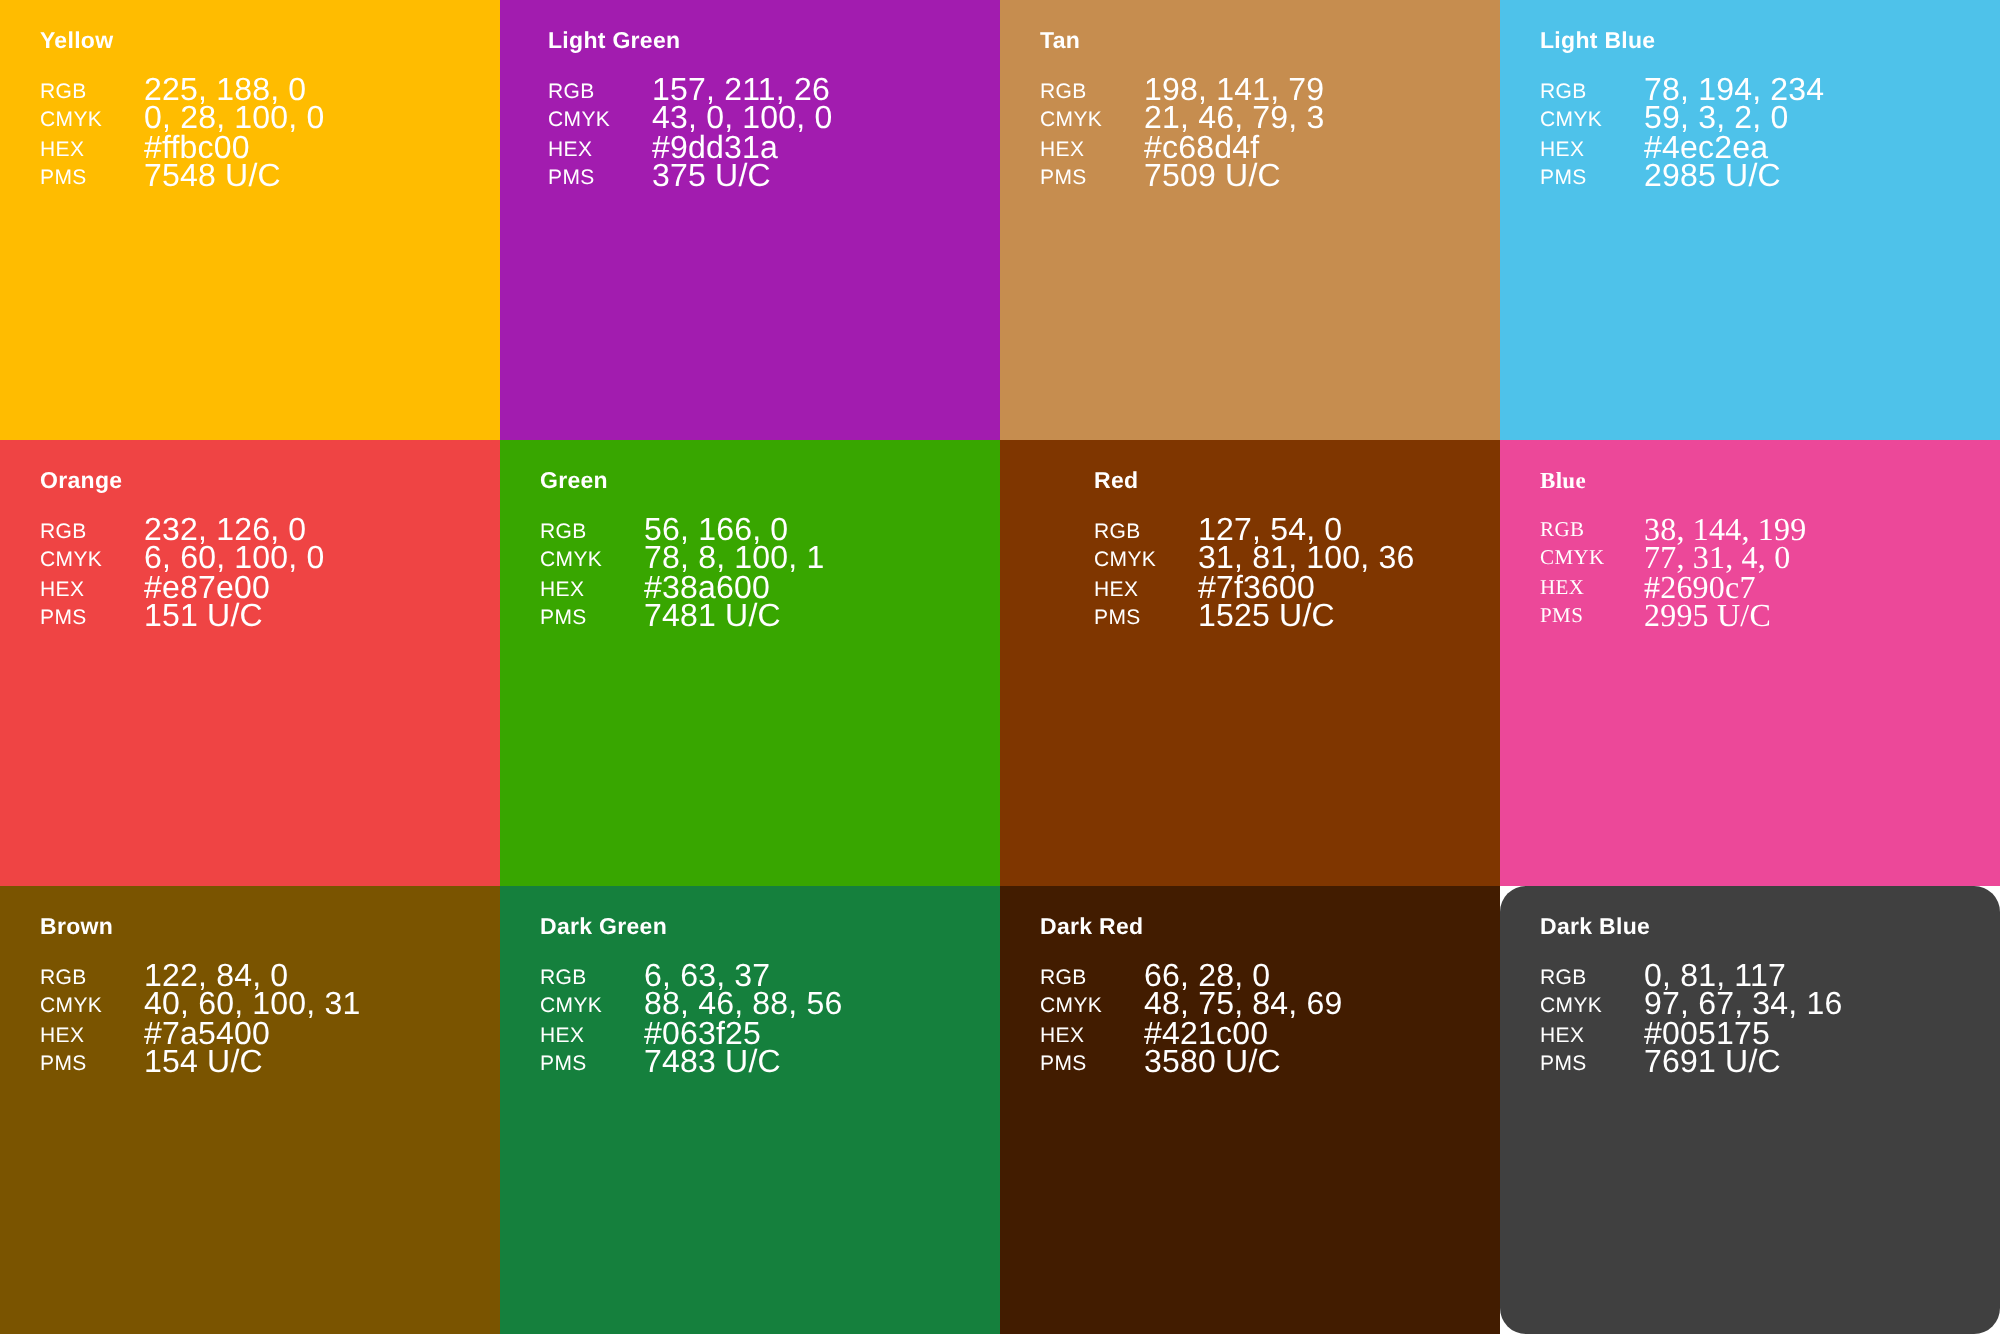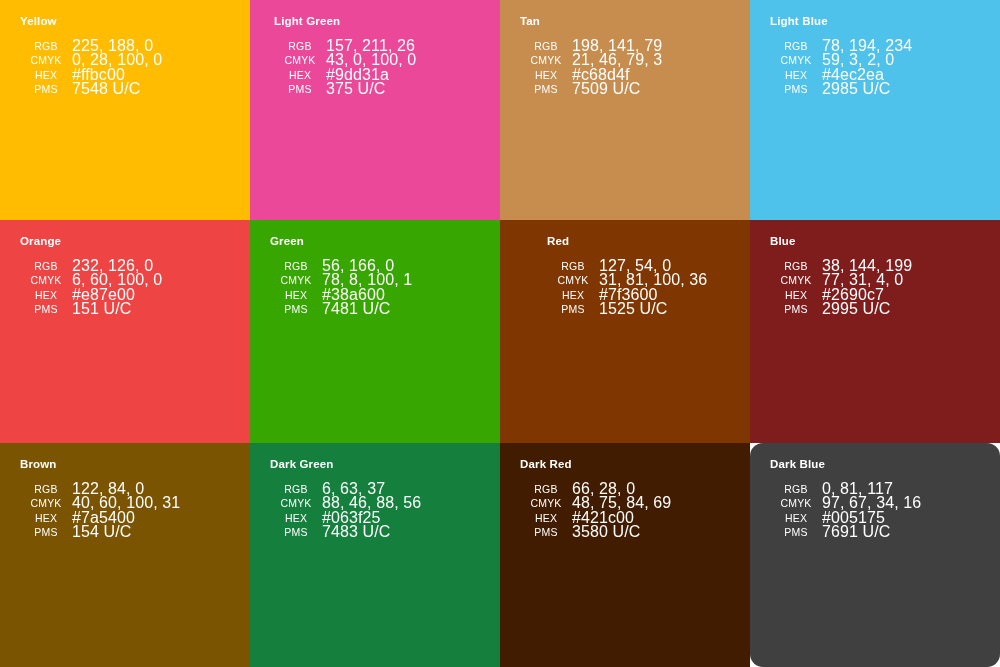--- a/index.html
+++ b/index.html
@@ -46,21 +46,21 @@
   }
 
   .spec-table tr { height: 14.4px; }
 
   .spec-label {
     color: #ffffff;
     font-size: 10.5px;
     font-weight: normal;
     letter-spacing: 0.2px;
     line-height: 14.4px;
-    text-align: center;
+    text-align: left;
     vertical-align: top;
     width: 52px;
     padding: 0;
     white-space: nowrap;
   }
 
   .spec-value {
     color: #ffffff;
     font-size: 16px;
     font-weight: normal;
@@ -92,21 +92,21 @@
             <td class="spec-label">HEX</td>
             <td class="spec-value">#ffbc00</td>
           </tr>
           <tr>
             <td class="spec-label">PMS</td>
             <td class="spec-value">7548 U/C</td>
           </tr>
         </tbody>
       </table>
     </div>
-    <div class="swatch" style="background: #ec4899; padding-left: 24px;">
+    <div class="swatch" style="background: #a21caf; padding-left: 24px;">
       <div class="swatch-name">Light Green</div>
       <table class="spec-table">
         <tbody>
           <tr>
             <td class="spec-label">RGB</td>
             <td class="spec-value">157, 211, 26</td>
           </tr>
           <tr>
             <td class="spec-label">CMYK</td>
             <td class="spec-value">43, 0, 100, 0</td>
@@ -230,21 +230,21 @@
             <td class="spec-label">HEX</td>
             <td class="spec-value">#7f3600</td>
           </tr>
           <tr>
             <td class="spec-label">PMS</td>
             <td class="spec-value">1525 U/C</td>
           </tr>
         </tbody>
       </table>
     </div>
-    <div class="swatch" style="background: #7f1d1d;">
+    <div class="swatch" style="background: #ec4899; font-family: Liberation Serif, serif;">
       <div class="swatch-name">Blue</div>
       <table class="spec-table">
         <tbody>
           <tr>
             <td class="spec-label">RGB</td>
             <td class="spec-value">38, 144, 199</td>
           </tr>
           <tr>
             <td class="spec-label">CMYK</td>
             <td class="spec-value">77, 31, 4, 0</td>

